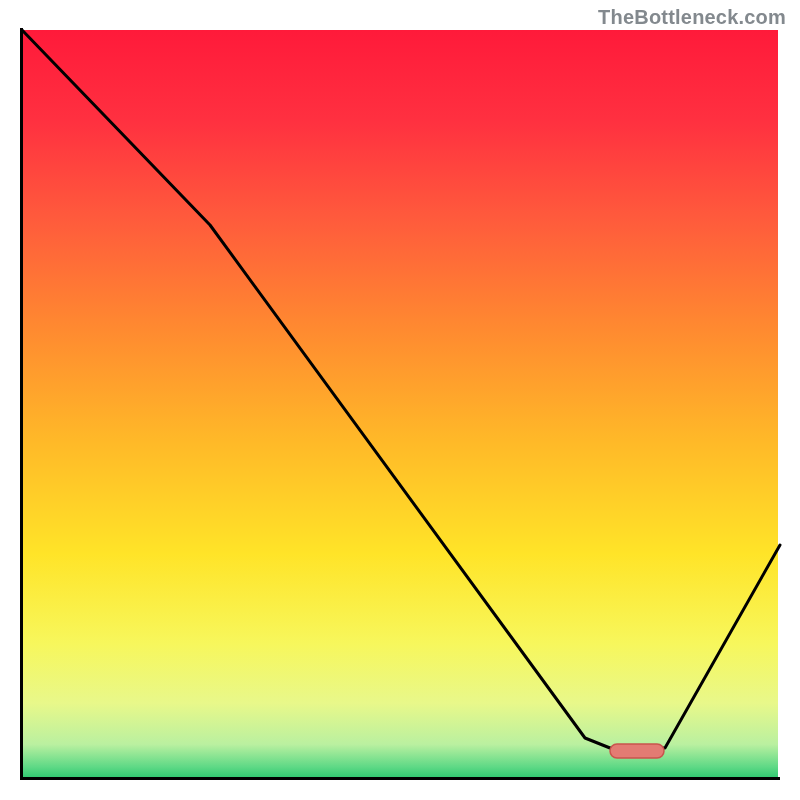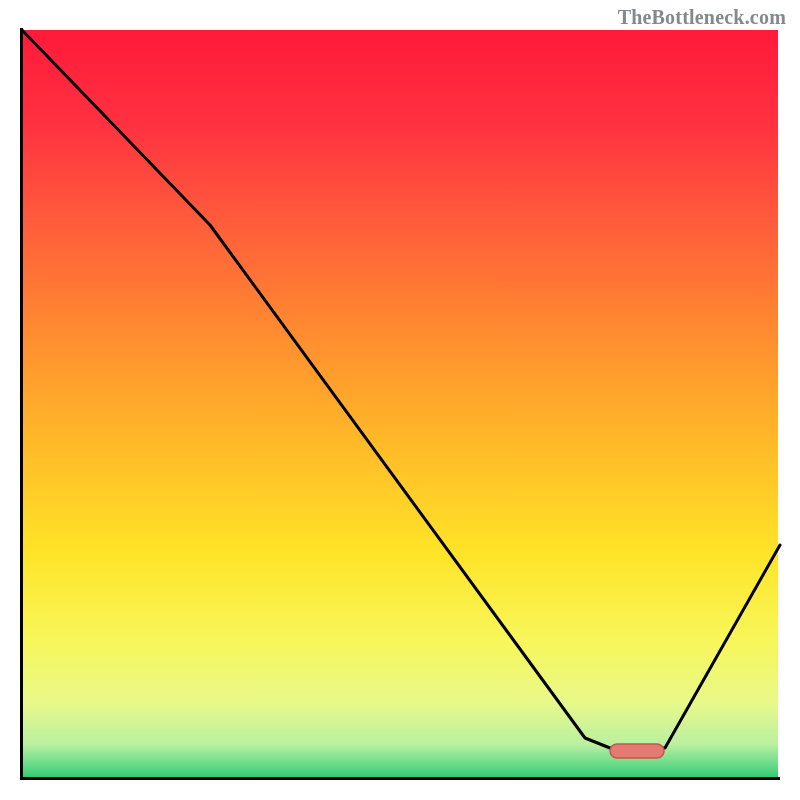--- a/index.html
+++ b/index.html
@@ -35,21 +35,21 @@
   .axis-bottom {
     left: 20px;
     top: 777px;
     width: 760px;
     height: 3px;
   }
   .watermark {
     position: absolute;
     top: 6px;
     right: 14px;
-    font-family: Liberation Serif, serif;
+    font-family: Liberation Sans, sans-serif;
     font-size: 20px;
     font-weight: 600;
     color: #83898e;
     letter-spacing: 0.2px;
   }
   svg.overlay {
     position: absolute;
     left: 0;
     top: 0;
     width: 800px;

